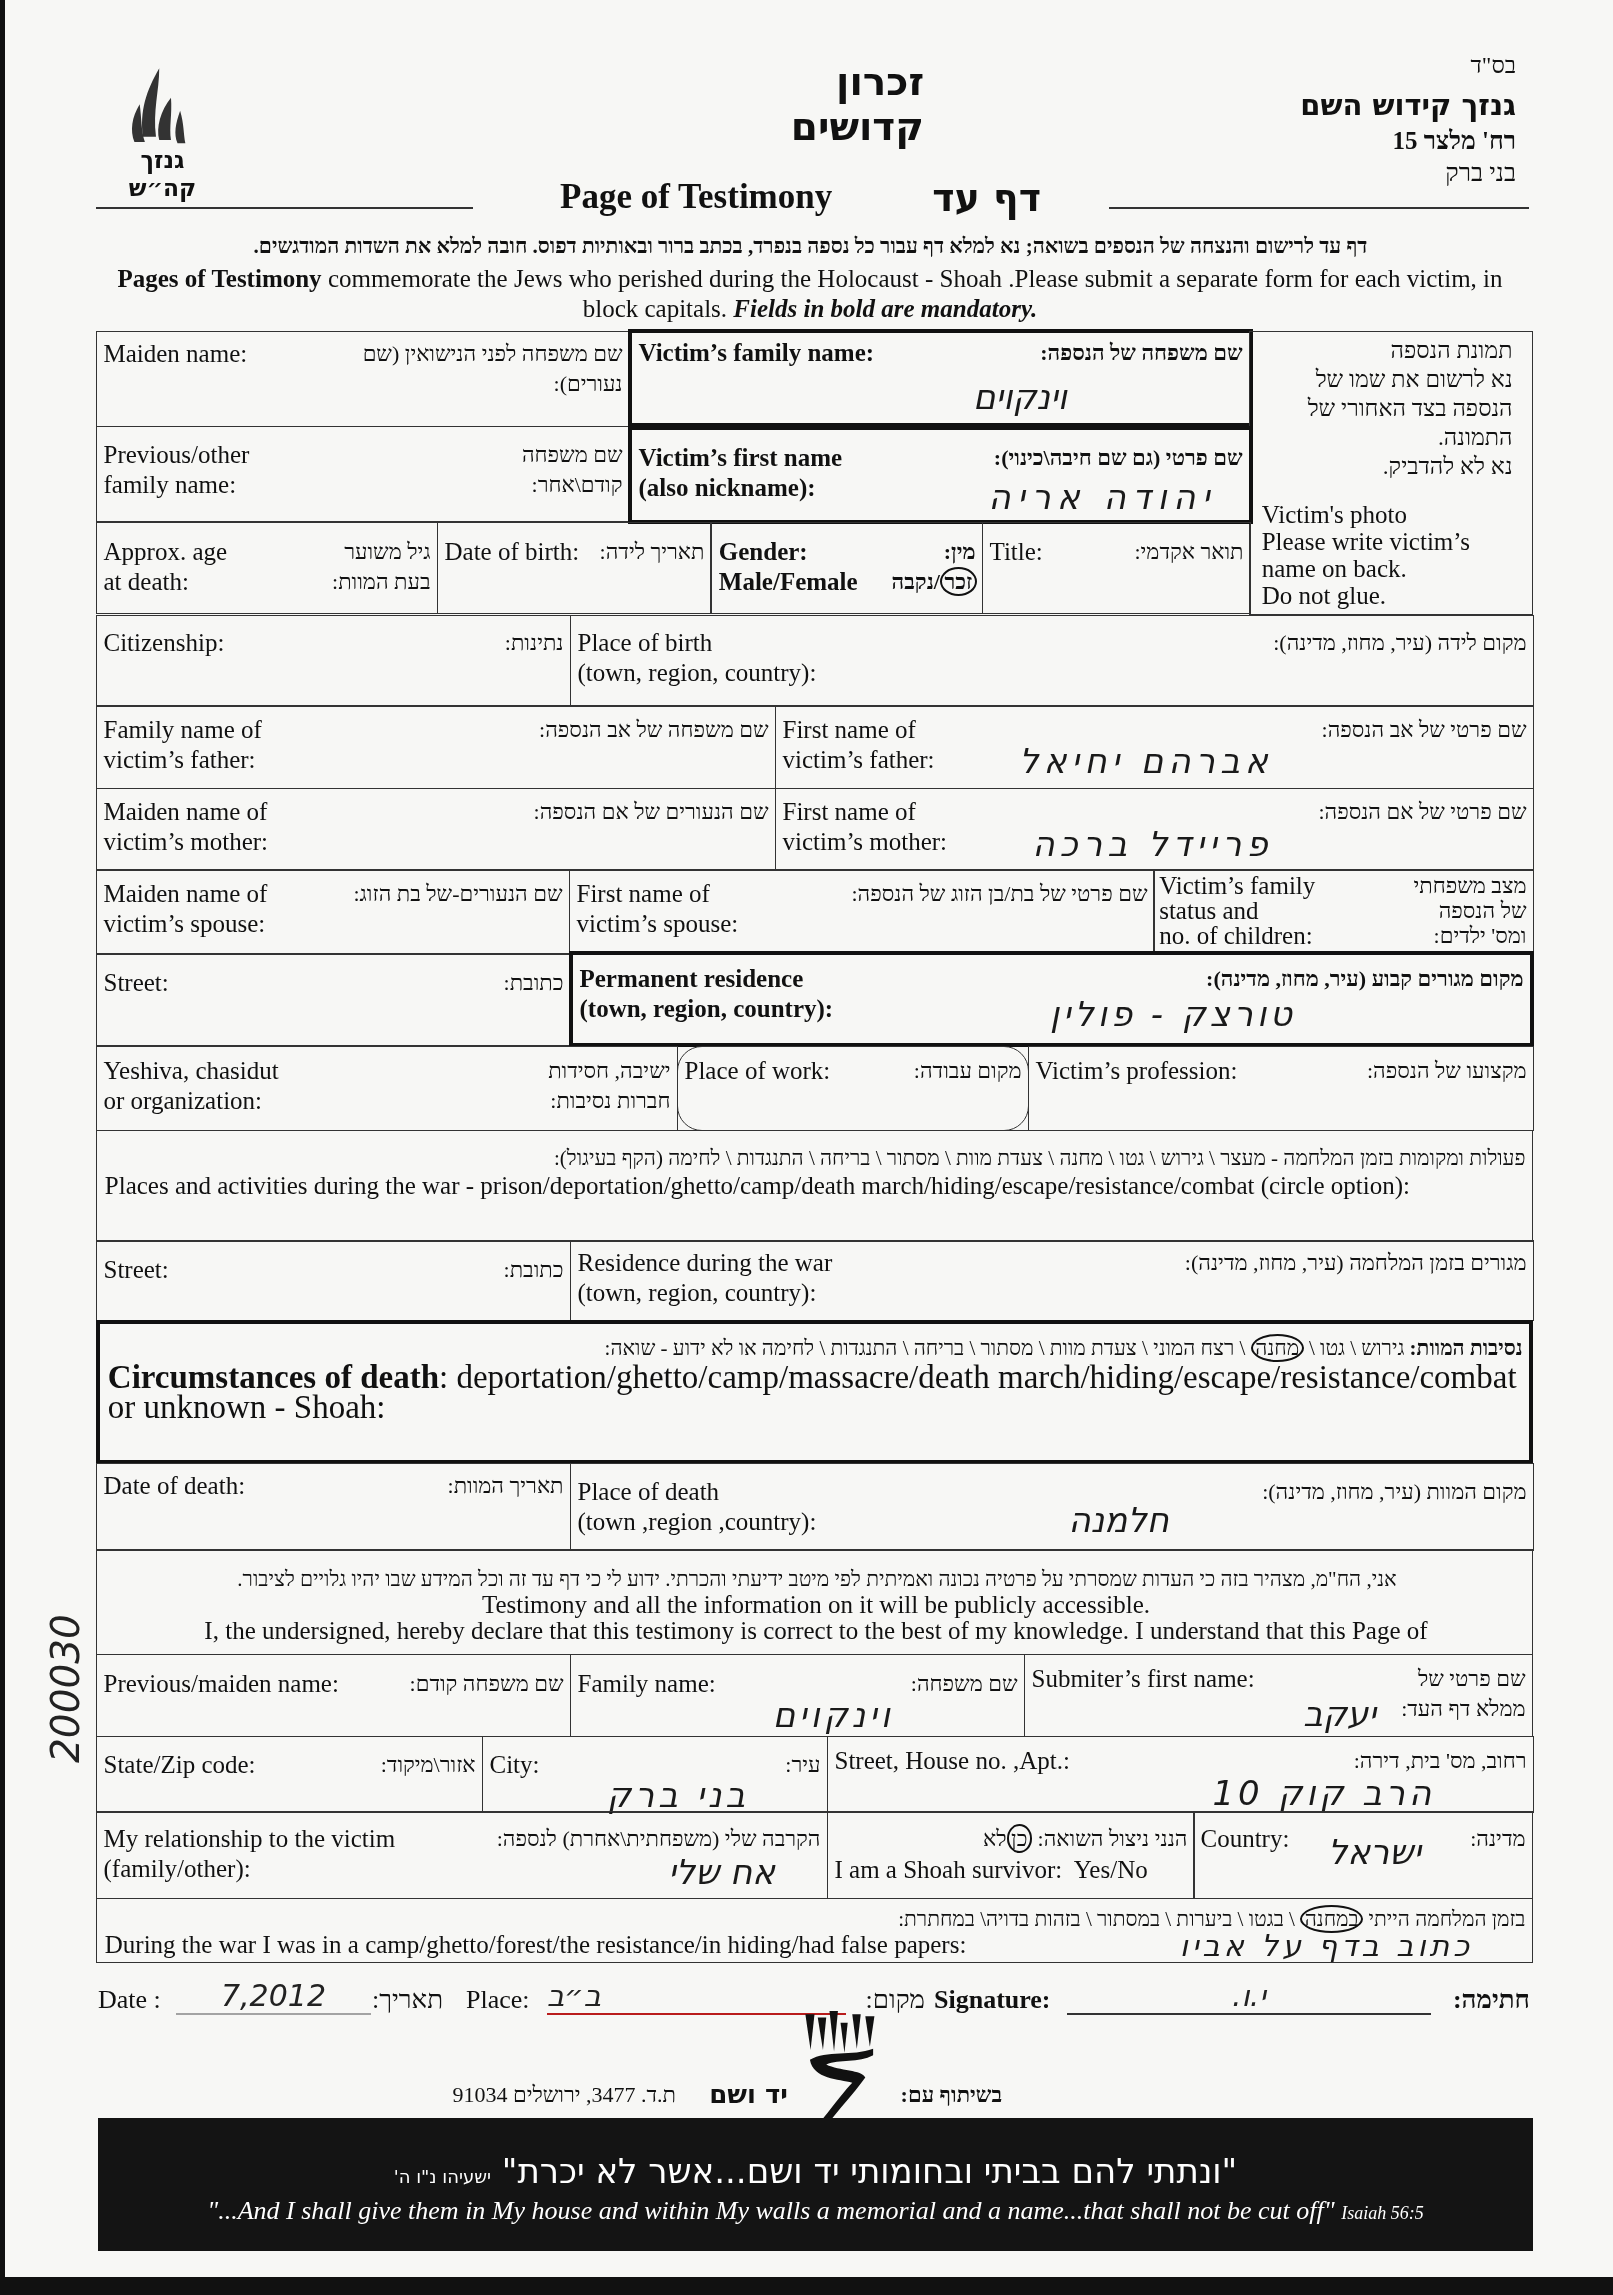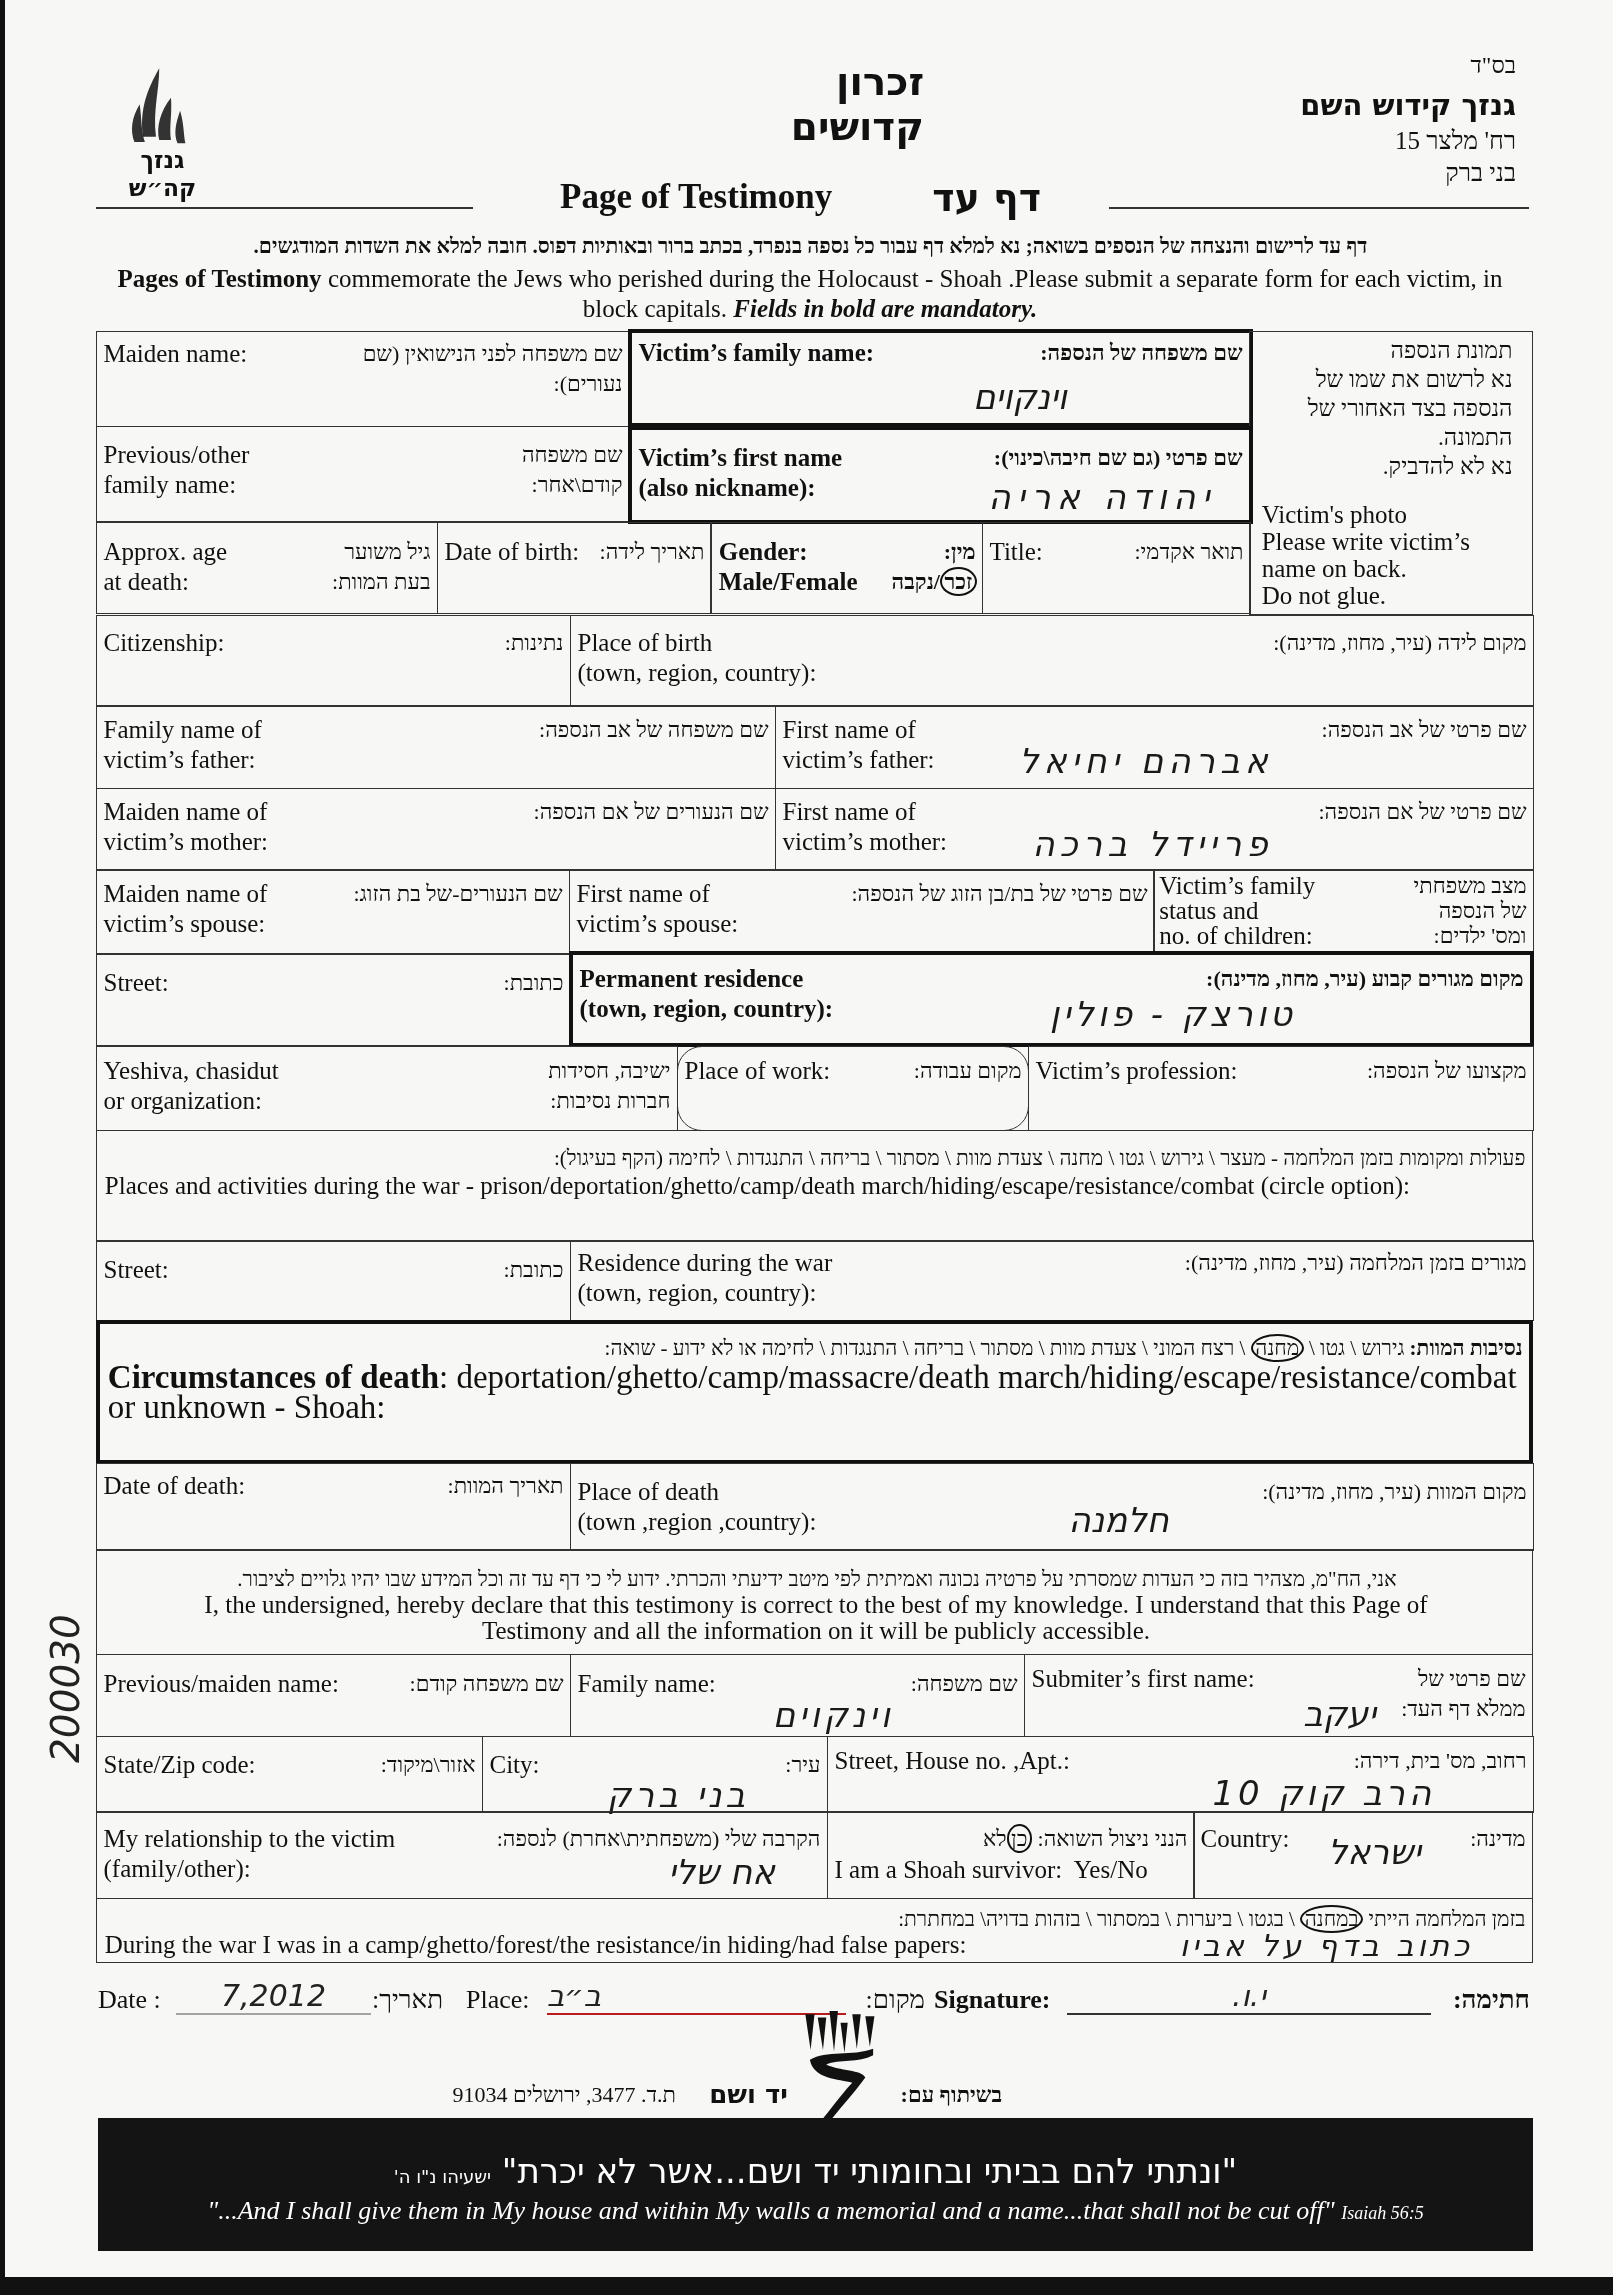--- a/index.html
+++ b/index.html
@@ -27,21 +27,21 @@
     <path d="M92 70 C85 90,82 105,88 120 L100 120 C97 105,98 90,92 70Z" fill="#333"></path>
   </svg>
   <div style="position:absolute;left:0;top:81px;width:85px;text-align:center;font-weight:bold;font-size:23.4px;direction:rtl;font-family:'DejaVu Sans',sans-serif;">גנזך קה״ש</div>
 </div>
 
 <div class="abs he bold" style="left:748px;top:59px;width:176px;font-size:39px;font-family:'DejaVu Sans',sans-serif;">זכרון</div>
 <div class="abs he bold" style="left:748px;top:104px;width:176px;font-size:39px;font-family:'DejaVu Sans',sans-serif;">קדושים</div>
 
 <div class="abs he" style="left:1334px;top:52px;width:182px;font-size:23.4px;">בס"ד</div>
 <div class="abs he bold" style="left:1236px;top:88px;width:280px;font-size:29px;font-family:'DejaVu Sans',sans-serif;">גנזך קידוש השם</div>
-<div class="abs he" style="left:1301px;top:127px;width:215px;font-size:25px;">רח' מלצר 15</div>
+<div class="abs he" style="left:1301px;top:127px;width:215px;font-size:25px;font-weight:bold;">רח' מלצר 15</div>
 <div class="abs he" style="left:1301px;top:159px;width:215px;font-size:25px;">בני ברק</div>
 
 <div class="abs" style="left:96px;top:207px;width:377px;height:2px;background:#333;"></div>
 <div class="abs" style="left:1109px;top:207px;width:420px;height:2px;background:#333;"></div>
 <div class="abs bold" style="left:560px;top:177px;font-size:35px;">Page of Testimony</div>
 <div class="abs bold he" style="left:911px;top:176px;width:130px;font-size:38px;font-family:'DejaVu Sans',sans-serif;">דף עד</div>
 
 <div class="abs he bold" style="left:111px;top:234px;width:1399px;font-size:21px;text-align:center;">דף עד לרישום והנצחה של הנספים בשואה; נא למלא דף עבור כל נספה בנפרד, בכתב ברור ובאותיות דפוס. חובה למלא את השדות המודגשים.</div>
 <div class="abs" style="left:104px;top:264px;width:1412px;font-size:25px;text-align:center;line-height:30px;">
   <b>Pages of Testimony</b><span> commemorate the Jews who perished during the Holocaust - Shoah .Please submit a separate form for each victim, in block capitals. </span><b><i>Fields in bold are mandatory.</i></b>
@@ -259,22 +259,22 @@
       <div>Place of death</div>
       <div>(town ,region ,country):</div>
     </div>
   <div class="lblh" style="right:6.5px;top:13px;width:390px;">מקום המוות (עיר, מחוז, מדינה):</div>
   <div class="hwv" style="right:364px;top:36px;">חלמנה</div>
 </div>
 
 <div class="cell" style="left:96px;top:1549px;width:1437px;height:106px;">
   <div class="lblh" style="right:9px;top:14.3px;width:1412px;font-size:21px;text-align:center;">אני, הח"מ, מצהיר בזה כי העדות שמסרתי על פרטיה נכונה ואמיתית לפי מיטב ידיעתי והכרתי. ידוע לי כי דף עד זה וכל המידע שבו יהיו גלויים לציבור.</div>
   <div class="lbl" style="left:13px;top:42px;width:1412px;text-align:center;line-height:26px;">
+    <div>Testimony and all the information on it will be publicly accessible.</div>
     <div>I, the undersigned, hereby declare that this testimony is correct to the best of my knowledge. I understand that this Page of</div>
-    <div>Testimony and all the information on it will be publicly accessible.</div>
   </div>
 </div>
 
 <div class="cell" style="left:96px;top:1654px;width:475px;height:83px;">
   <div class="lbl" style="left:6.5px;top:14.3px;">Previous/maiden name:</div>
   <div class="lblh" style="right:6.5px;top:14.3px;width:169px;">שם משפחה קודם:</div>
 </div>
 <div class="cell" style="left:570px;top:1654px;width:455px;height:83px;">
   <div class="lbl" style="left:6.5px;top:14.3px;">Family name:</div>
   <div class="lblh" style="right:6.5px;top:14.3px;width:130px;">שם משפחה:</div>

